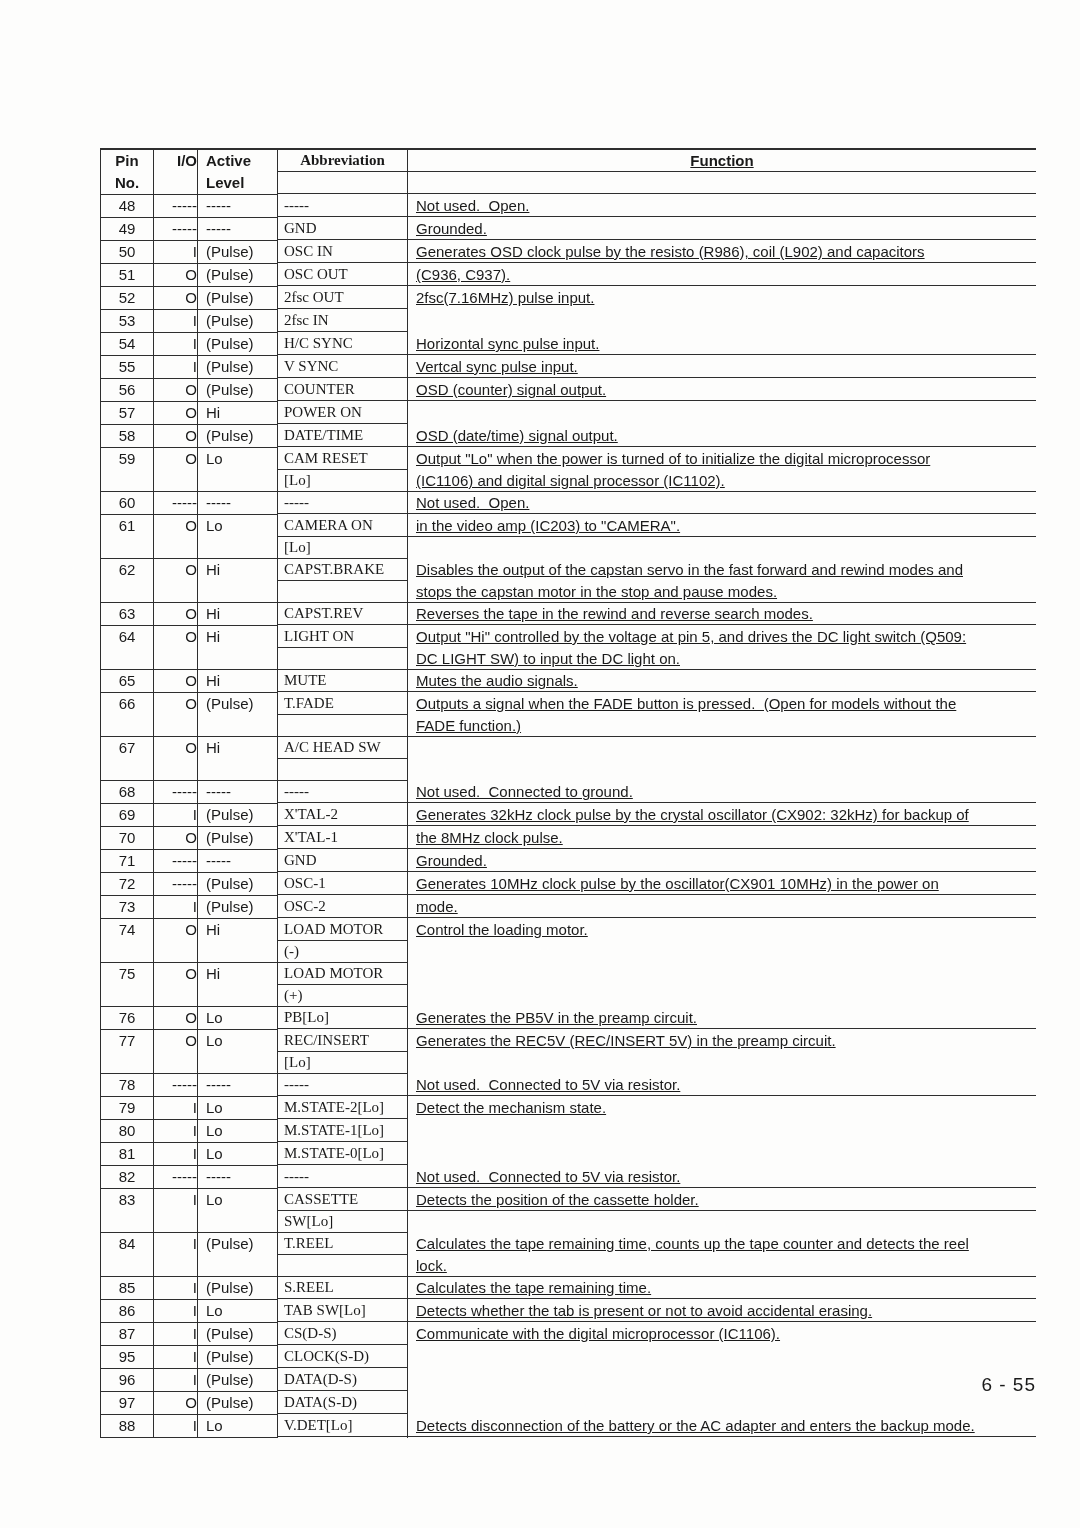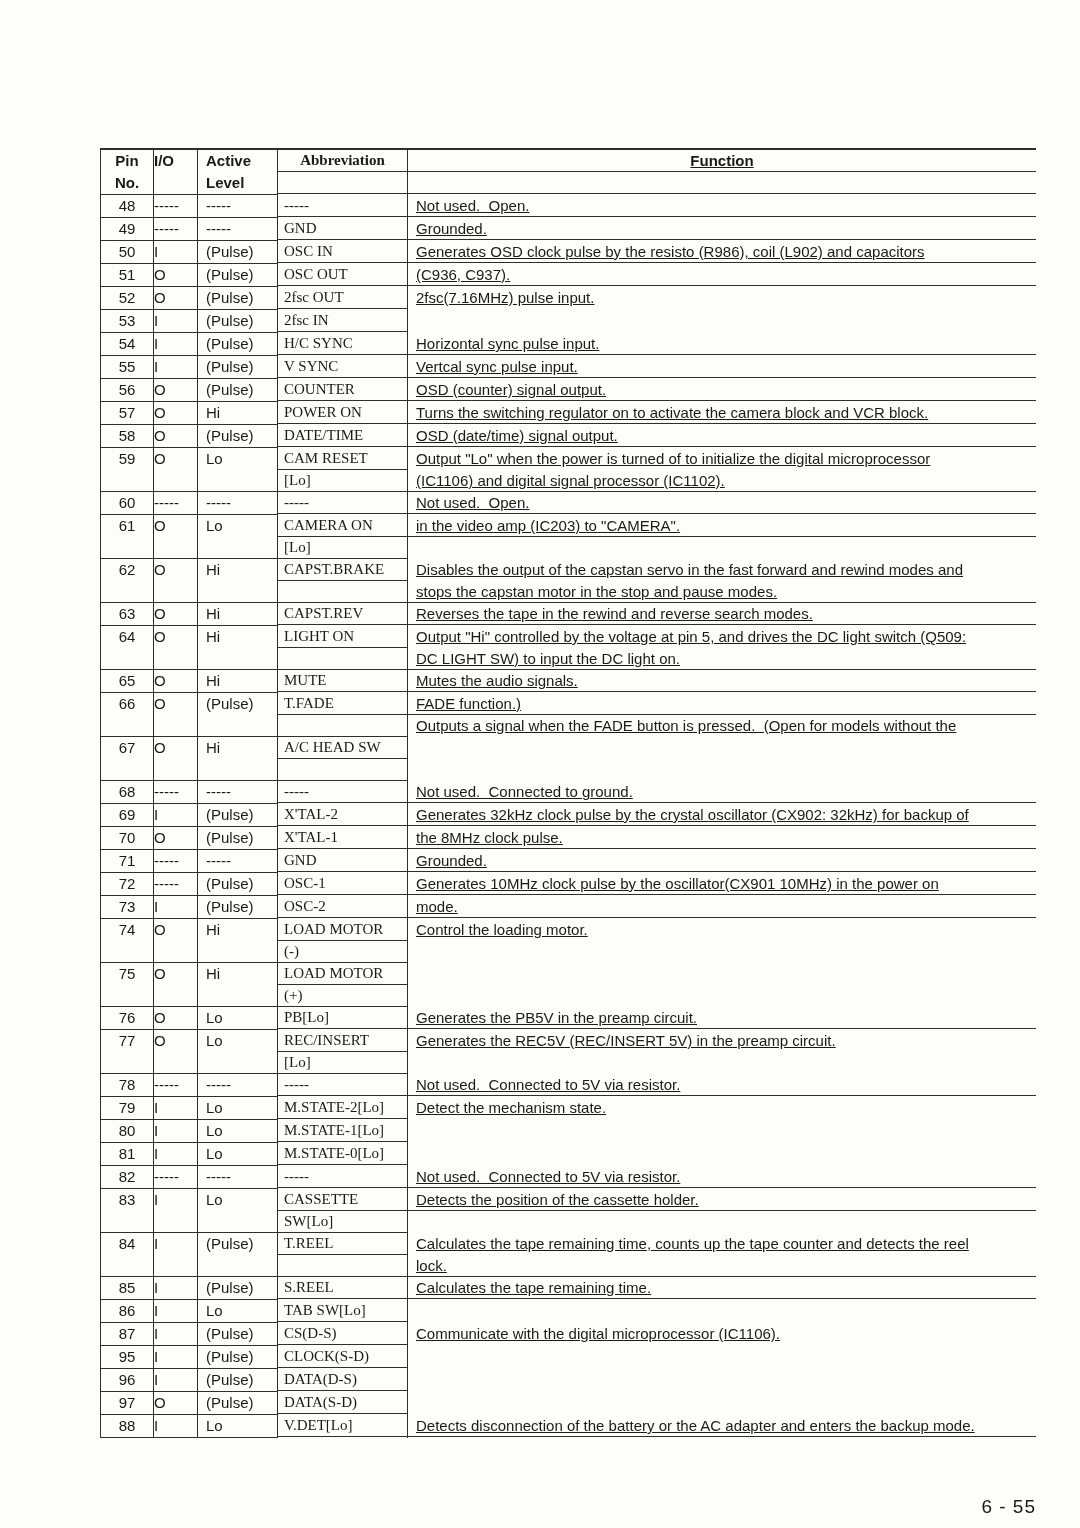--- a/index.html
+++ b/index.html
@@ -26,42 +26,42 @@
   }
   .cell {
     border-right: 1px solid #2e2e2e;
     border-bottom: 1px solid #2e2e2e;
     font-size: 15px;
     line-height: 22px;
     white-space: pre;
   }
   .nb { border-bottom: none; }
   .c-pin { border-left: 1px solid #2e2e2e; text-align: center; }
-  .c-io  { text-align: left; }
+  .c-io  { text-align: right; }
   .c-lv  { padding-left: 8px; }
   .c-ab  { padding: 0; }
   .c-fn  { border-right: none; }
   .ln {
     height: 22px;
     line-height: 22px;
     white-space: pre;
     overflow: visible;
   }
   .ln.u {
     line-height: 21px;
     border-bottom: 1px solid #2e2e2e;
   }
   .c-ab .ln { padding-left: 6px; font-family: Liberation Serif, serif; }
   .c-fn .ln { padding-left: 8px; text-decoration: underline; }
   .header-row { font-weight: bold; }
   .header-row .hln { padding-left: 0; text-align: center; }
   .pageno {
     position: absolute;
     right: 44px;
-    top: 1496px;
+    top: 1374px;
     font-size: 19px;
     color: #1a1a1a;
     letter-spacing: 1px;
     text-align: right;
   }
 </style>
 </head>
 <body>
 
 <div class="page">
@@ -134,21 +134,20 @@
         <div class="cell c-io">O</div>
         <div class="cell c-lv">(Pulse)</div>
         <div class="cell c-ab nb"><div class="ln u">COUNTER</div></div>
         <div class="cell c-fn nb"><div class="ln u">OSD (counter) signal output.</div></div>
       </div>
       <div class="row">
         <div class="cell c-pin">57</div>
         <div class="cell c-io">O</div>
         <div class="cell c-lv">Hi</div>
         <div class="cell c-ab nb"><div class="ln u">POWER ON</div></div>
-        <div class="cell c-fn nb"><div class="ln u">Turns the switching regulator on to activate the camera block and VCR block.</div></div>
       </div>
       <div class="row">
         <div class="cell c-pin">58</div>
         <div class="cell c-io">O</div>
         <div class="cell c-lv">(Pulse)</div>
         <div class="cell c-ab nb"><div class="ln u">DATE/TIME</div></div>
         <div class="cell c-fn nb"><div class="ln u">OSD (date/time) signal output.</div></div>
       </div>
       <div class="row">
         <div class="cell c-pin">59</div>
@@ -197,21 +196,21 @@
         <div class="cell c-io">O</div>
         <div class="cell c-lv">Hi</div>
         <div class="cell c-ab nb"><div class="ln u">MUTE</div></div>
         <div class="cell c-fn nb"><div class="ln u">Mutes the audio signals.</div></div>
       </div>
       <div class="row">
         <div class="cell c-pin">66</div>
         <div class="cell c-io">O</div>
         <div class="cell c-lv">(Pulse)</div>
         <div class="cell c-ab nb"><div class="ln u">T.FADE</div><div class="ln u"></div></div>
-        <div class="cell c-fn nb"><div class="ln u">FADE function.)</div><div class="ln">Outputs a signal when the FADE button is pressed.  (Open for models without the</div></div>
+        <div class="cell c-fn nb"><div class="ln">Outputs a signal when the FADE button is pressed.  (Open for models without the</div><div class="ln u">FADE function.)</div></div>
       </div>
       <div class="row">
         <div class="cell c-pin">67</div>
         <div class="cell c-io">O</div>
         <div class="cell c-lv">Hi</div>
         <div class="cell c-ab nb"><div class="ln u">A/C HEAD SW</div><div class="ln u"></div></div>
       </div>
       <div class="row">
         <div class="cell c-pin">68</div>
         <div class="cell c-io">-----</div>
@@ -336,20 +335,21 @@
         <div class="cell c-io">I</div>
         <div class="cell c-lv">(Pulse)</div>
         <div class="cell c-ab nb"><div class="ln u">S.REEL</div></div>
         <div class="cell c-fn nb"><div class="ln u">Calculates the tape remaining time.</div></div>
       </div>
       <div class="row">
         <div class="cell c-pin">86</div>
         <div class="cell c-io">I</div>
         <div class="cell c-lv">Lo</div>
         <div class="cell c-ab nb"><div class="ln u">TAB SW[Lo]</div></div>
+        <div class="cell c-fn nb"><div class="ln u">Detects whether the tab is present or not to avoid accidental erasing.</div></div>
       </div>
       <div class="row">
         <div class="cell c-pin">87</div>
         <div class="cell c-io">I</div>
         <div class="cell c-lv">(Pulse)</div>
         <div class="cell c-ab nb"><div class="ln u">CS(D-S)</div></div>
         <div class="cell c-fn nb"><div class="ln">Communicate with the digital microprocessor (IC1106).</div></div>
       </div>
       <div class="row">
         <div class="cell c-pin">95</div>

